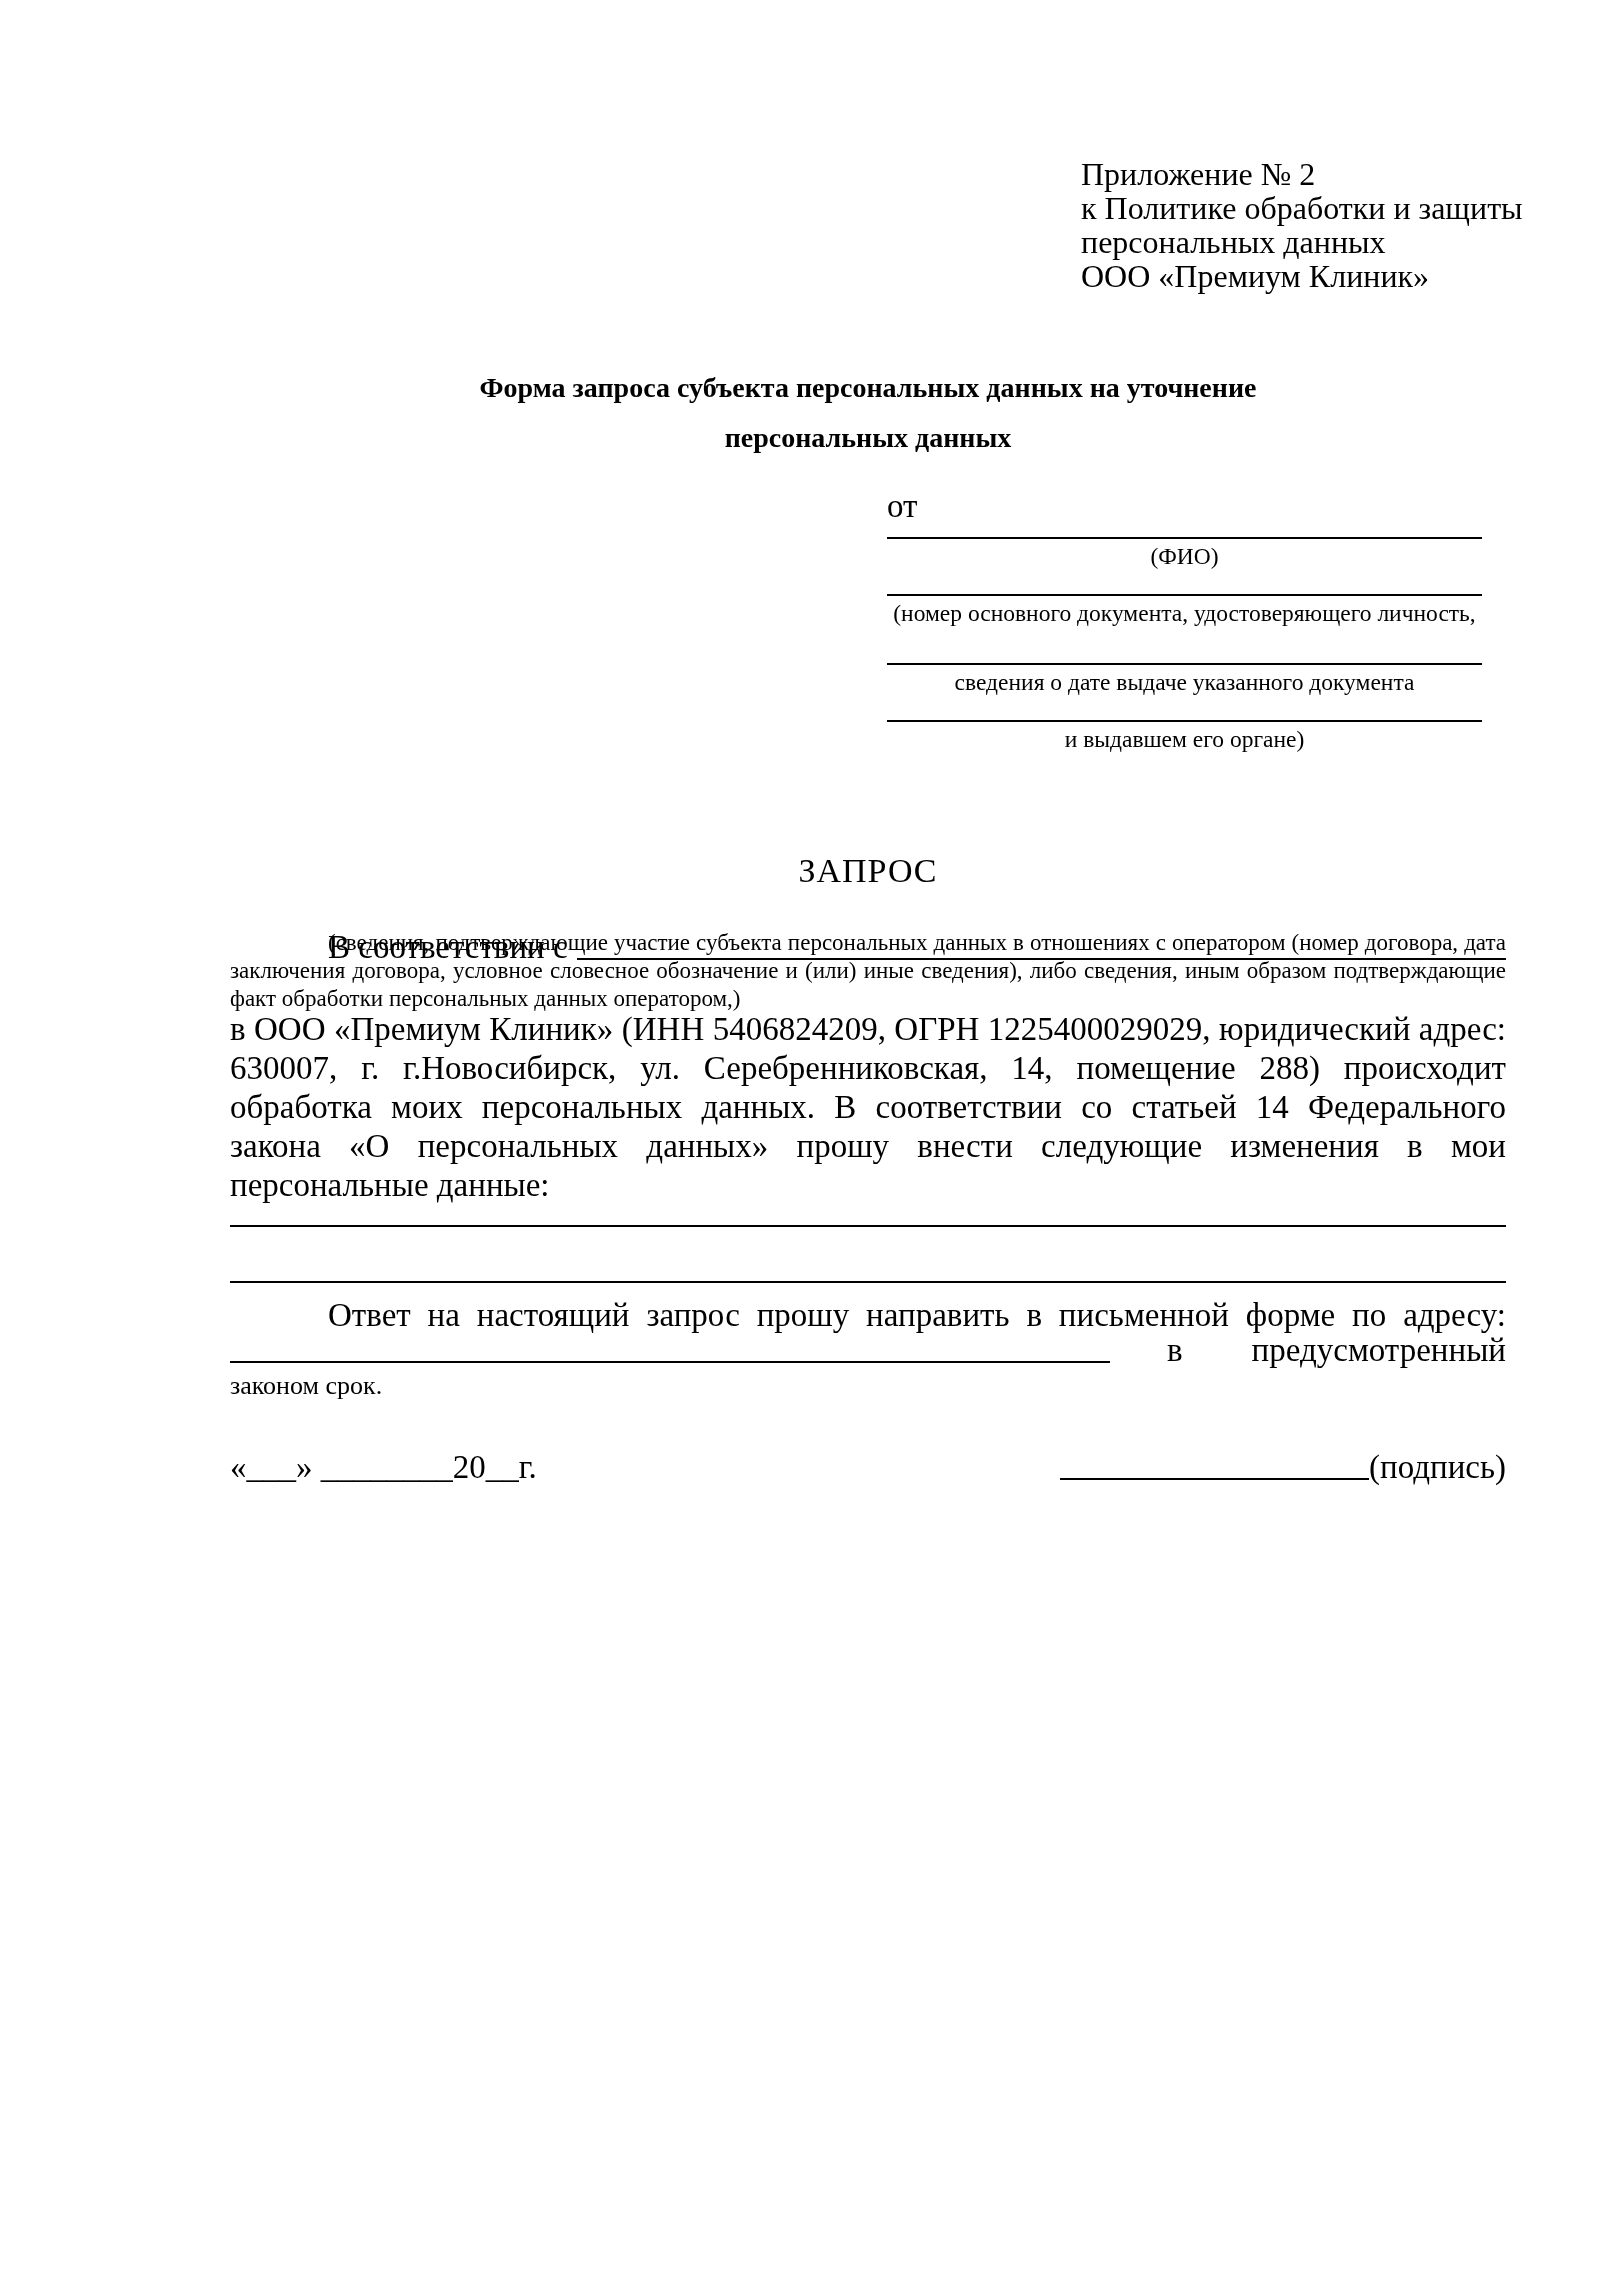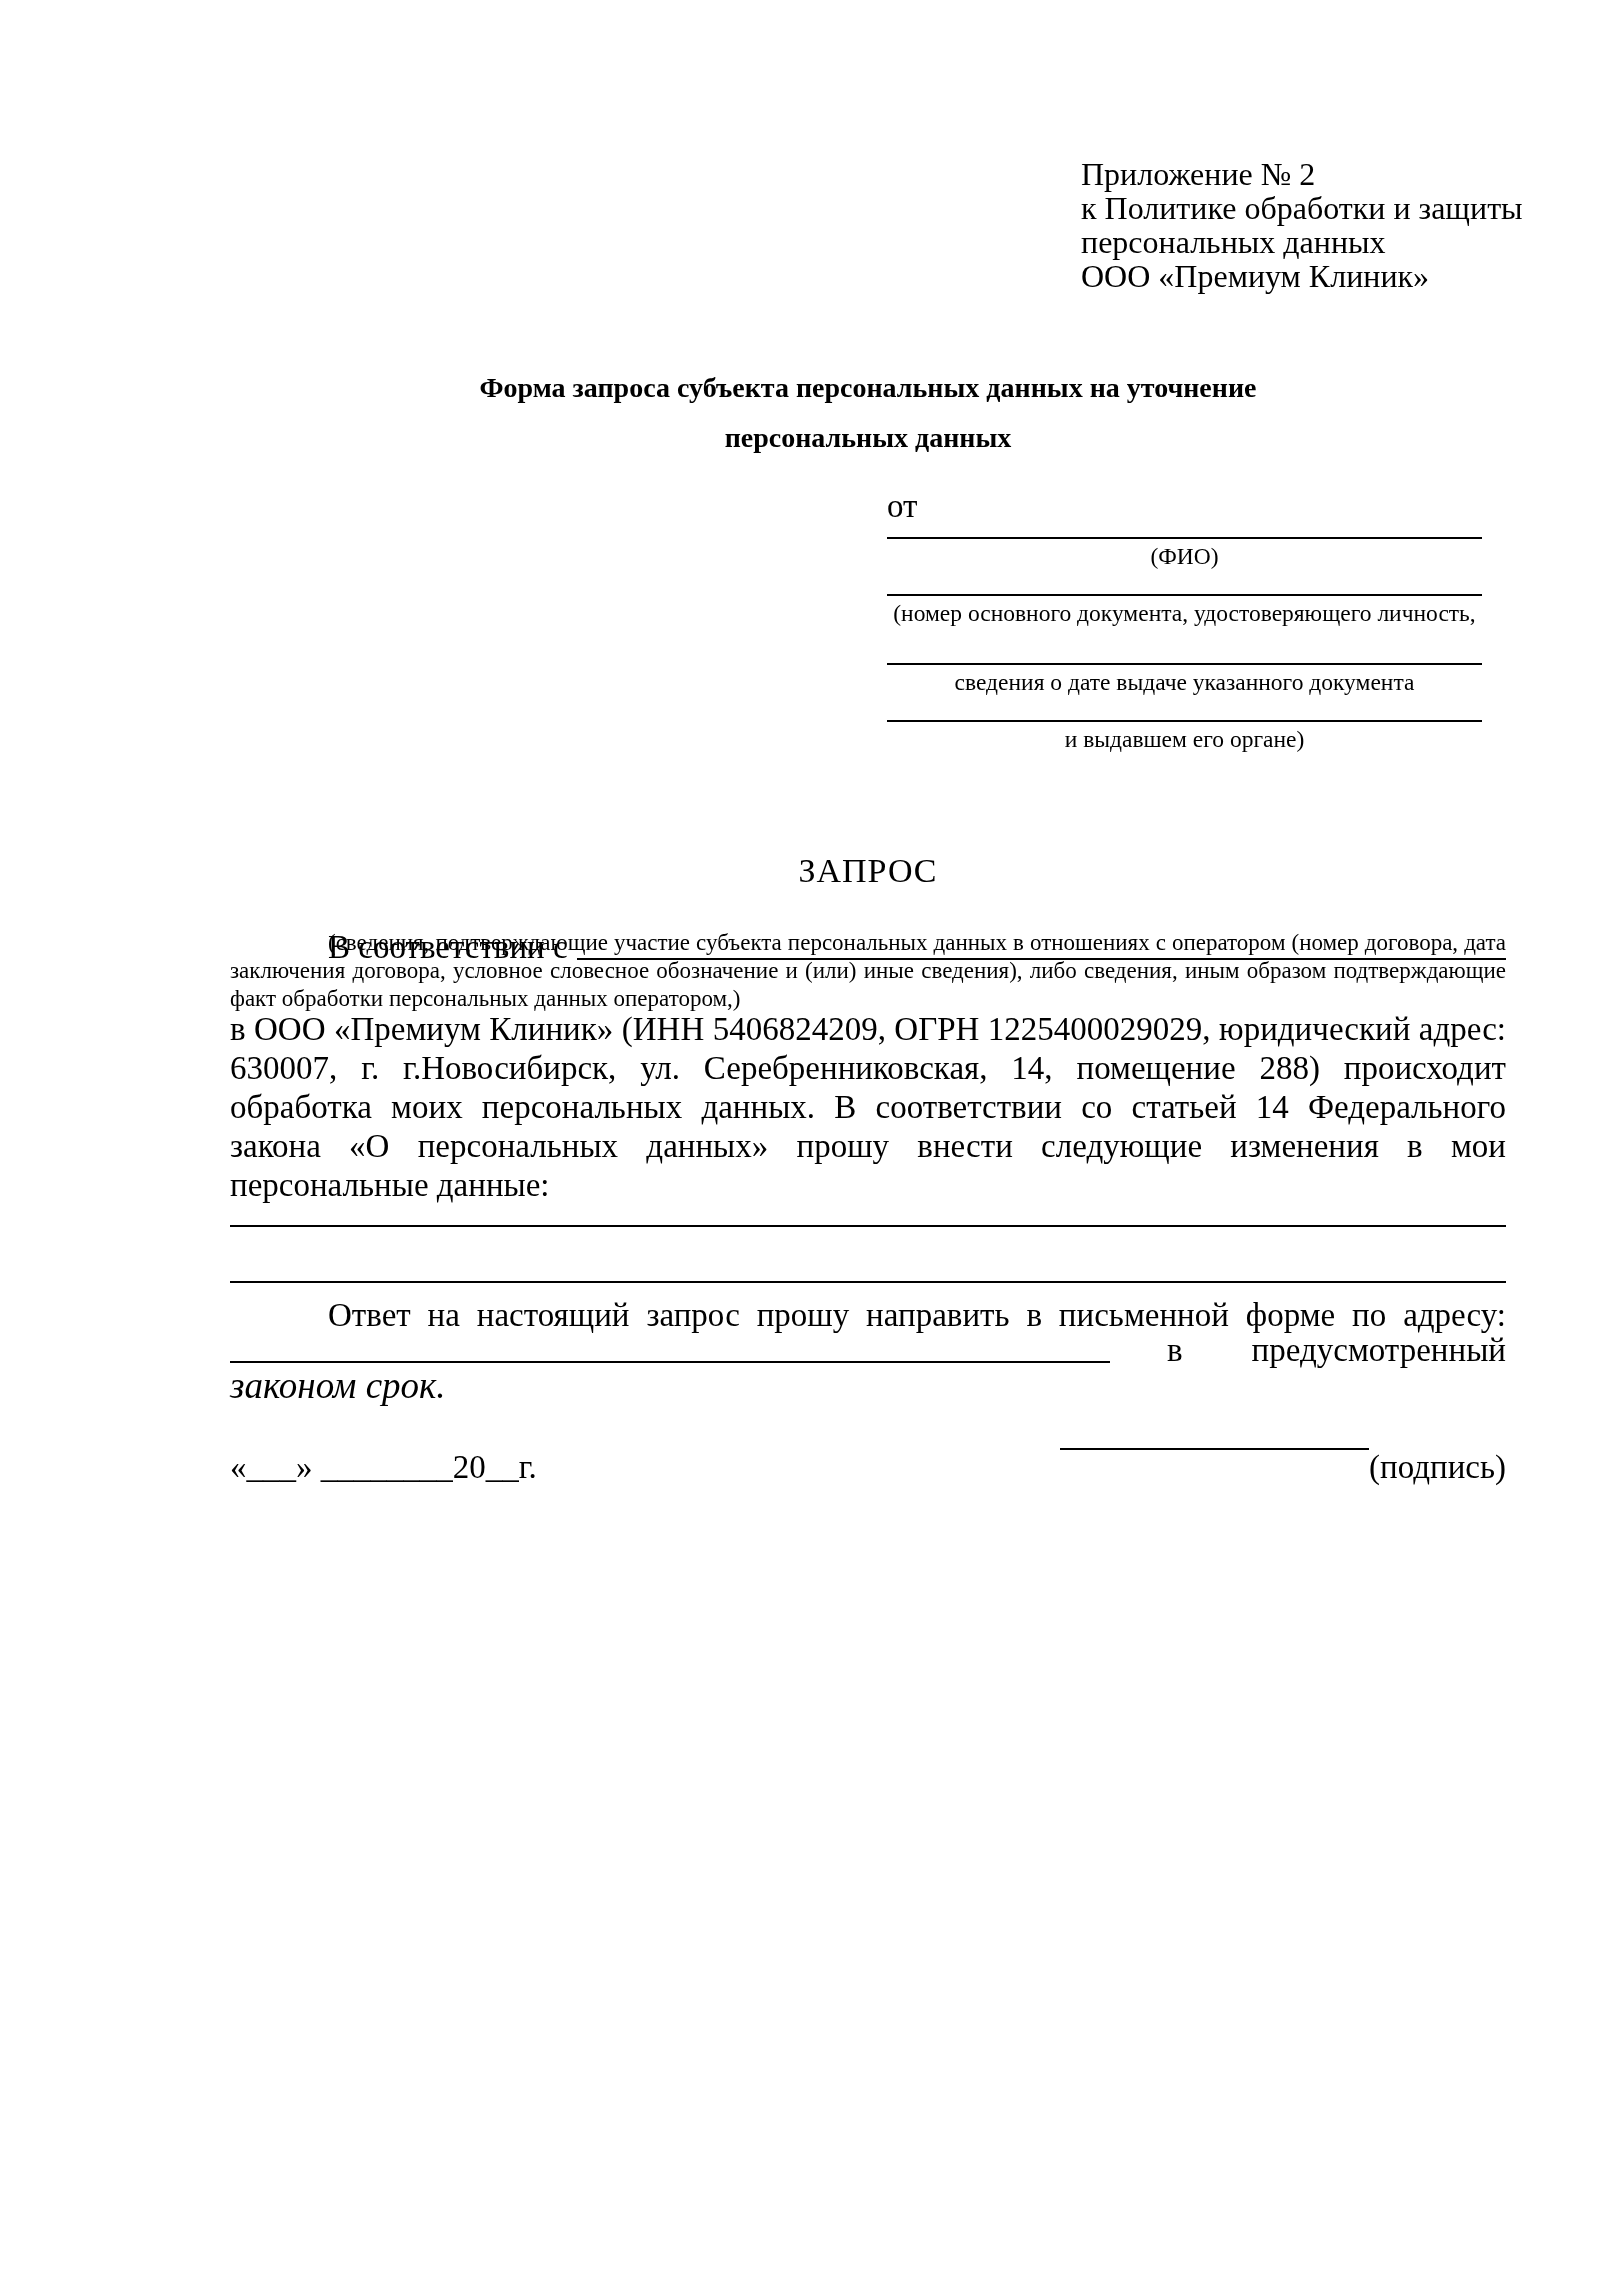--- a/index.html
+++ b/index.html
@@ -146,32 +146,31 @@
     width: 880px;
     margin-bottom: 5.9px;
     border-bottom: 2.9px solid #000;
   }
   .address-row .conj { margin-left: 57px; }
   .address-row .tail { margin-left: auto; }
   .reply-last {
     position: absolute;
     left: 230px;
     top: 1367px;
-    font-size: 37px;
-    line-height: 38px;
-    font-style: italic;
+    font-size: 26px;
+    line-height: 38px;
   }
   
   .sig-row {
     position: absolute;
     left: 230px;
     top: 1448px;
     width: 1276px;
     display: flex;
-    align-items: flex-start;
+    align-items: flex-end;
     font-size: 33px;
     line-height: 38px;
   }
   .sig-row .date-field { white-space: pre; }
   .sig-row .fill {
     margin-left: auto;
     width: 309px;
     margin-bottom: 5.9px;
     border-bottom: 2.9px solid #000;
   }

